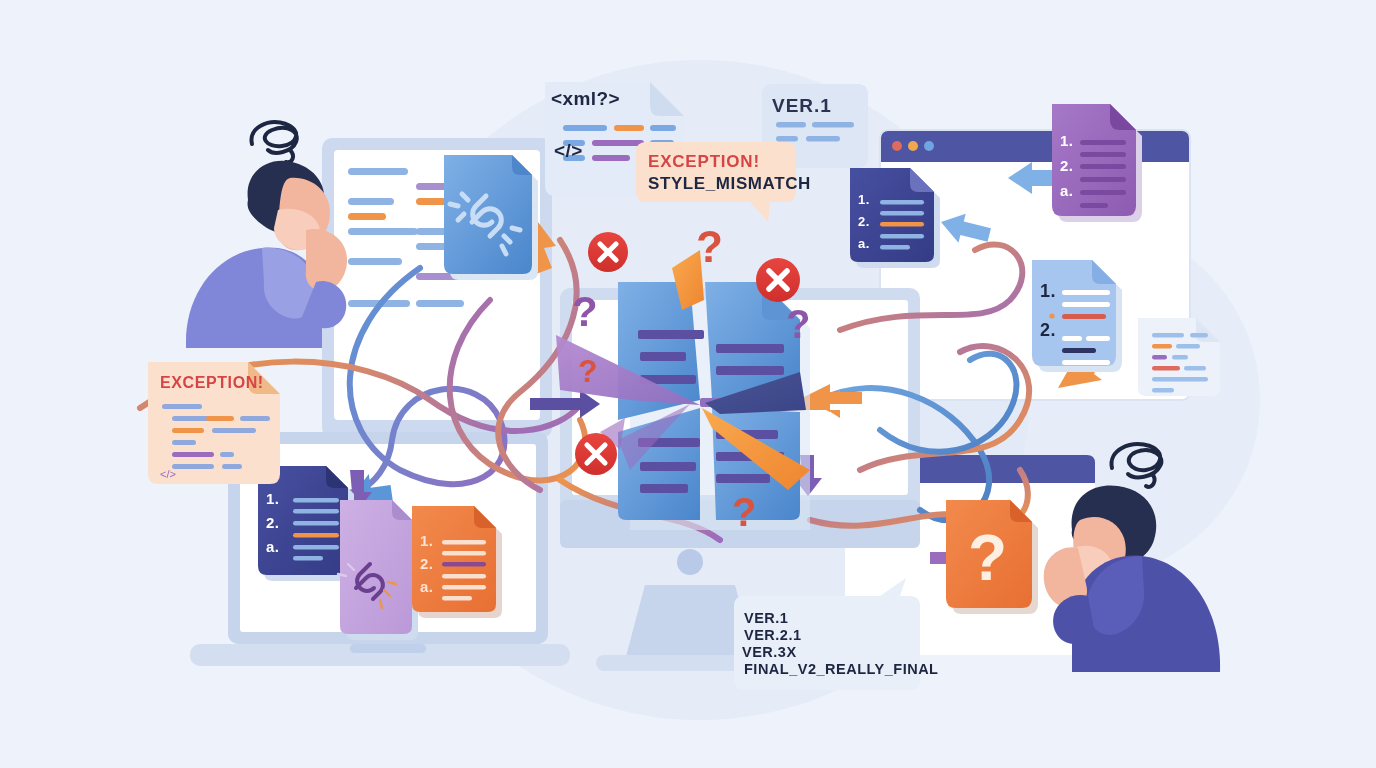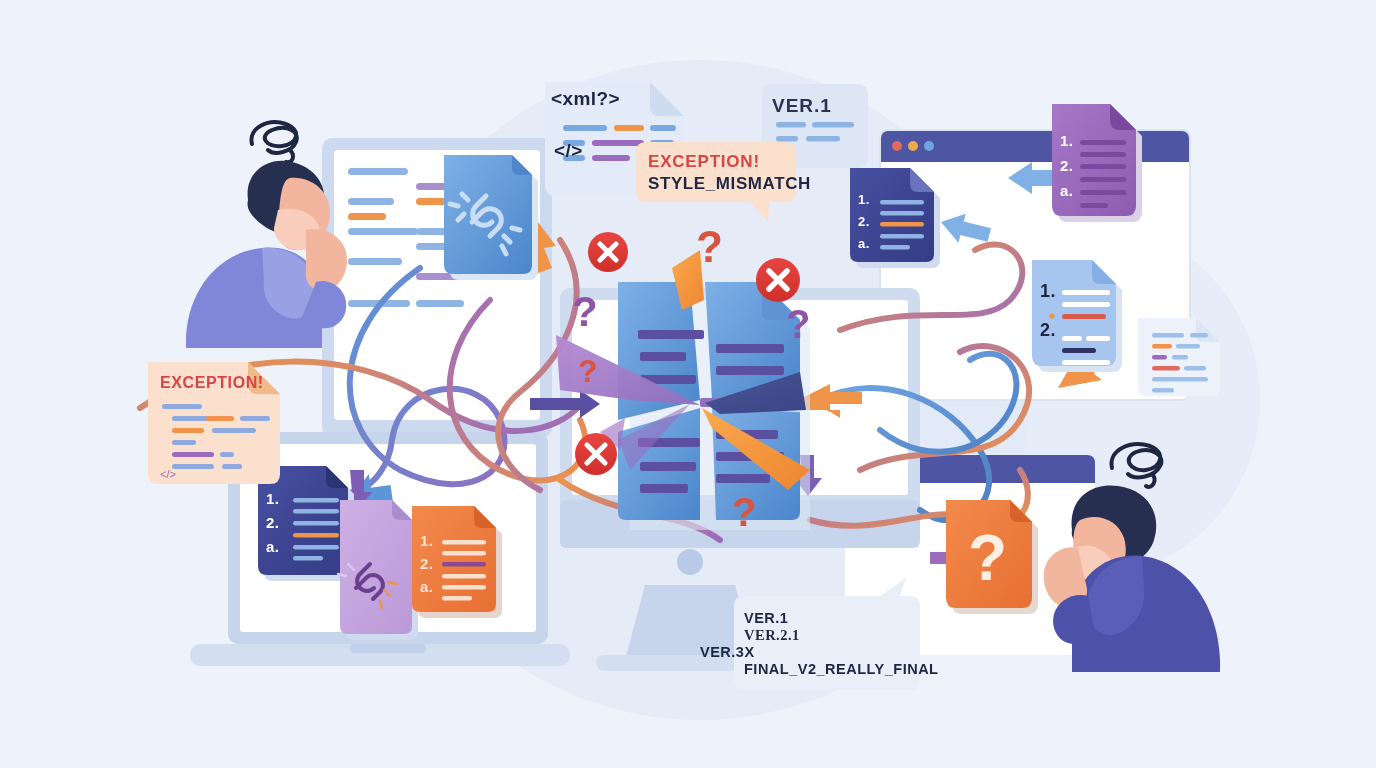--- a/index.html
+++ b/index.html
@@ -452,22 +452,22 @@
   <div class="txt xml-tag" style="left:554px;top:140px;">&lt;/&gt;</div>
 
   <div class="txt ver1-label" style="left:772px;top:95px;">VER.1</div>
 
   <div class="txt exc-title" style="left:648px;top:152px;">EXCEPTION!</div>
   <div class="txt exc-sub" style="left:648px;top:174px;">STYLE_MISMATCH</div>
 
   <div class="txt exc-left" style="left:160px;top:374px;">EXCEPTION!</div>
 
   <div class="txt verlist" style="left:744px;top:610px;">VER.1</div>
-  <div class="txt verlist" style="left:744px;top:627px;font-family:Liberation Serif, serif;">VER.2.1</div>
-  <div class="txt verlist" style="left:700px;top:644px;">VER.3X</div>
+  <div class="txt verlist" style="left:744px;top:627px;">VER.2.1</div>
+  <div class="txt verlist" style="left:742px;top:644px;">VER.3X</div>
   <div class="txt verlist" style="left:744px;top:661px;">FINAL_V2_REALLY_FINAL</div>
 
   <div class="txt docnum" style="left:266px;top:490px;color:#ffffff;">1.</div>
   <div class="txt docnum" style="left:266px;top:514px;color:#ffffff;">2.</div>
   <div class="txt docnum" style="left:266px;top:538px;color:#ffffff;">a.</div>
 
   <div class="txt docnum" style="left:420px;top:532px;color:#fde3d3;">1.</div>
   <div class="txt docnum" style="left:420px;top:555px;color:#fde3d3;">2.</div>
   <div class="txt docnum" style="left:420px;top:578px;color:#fde3d3;">a.</div>
 

